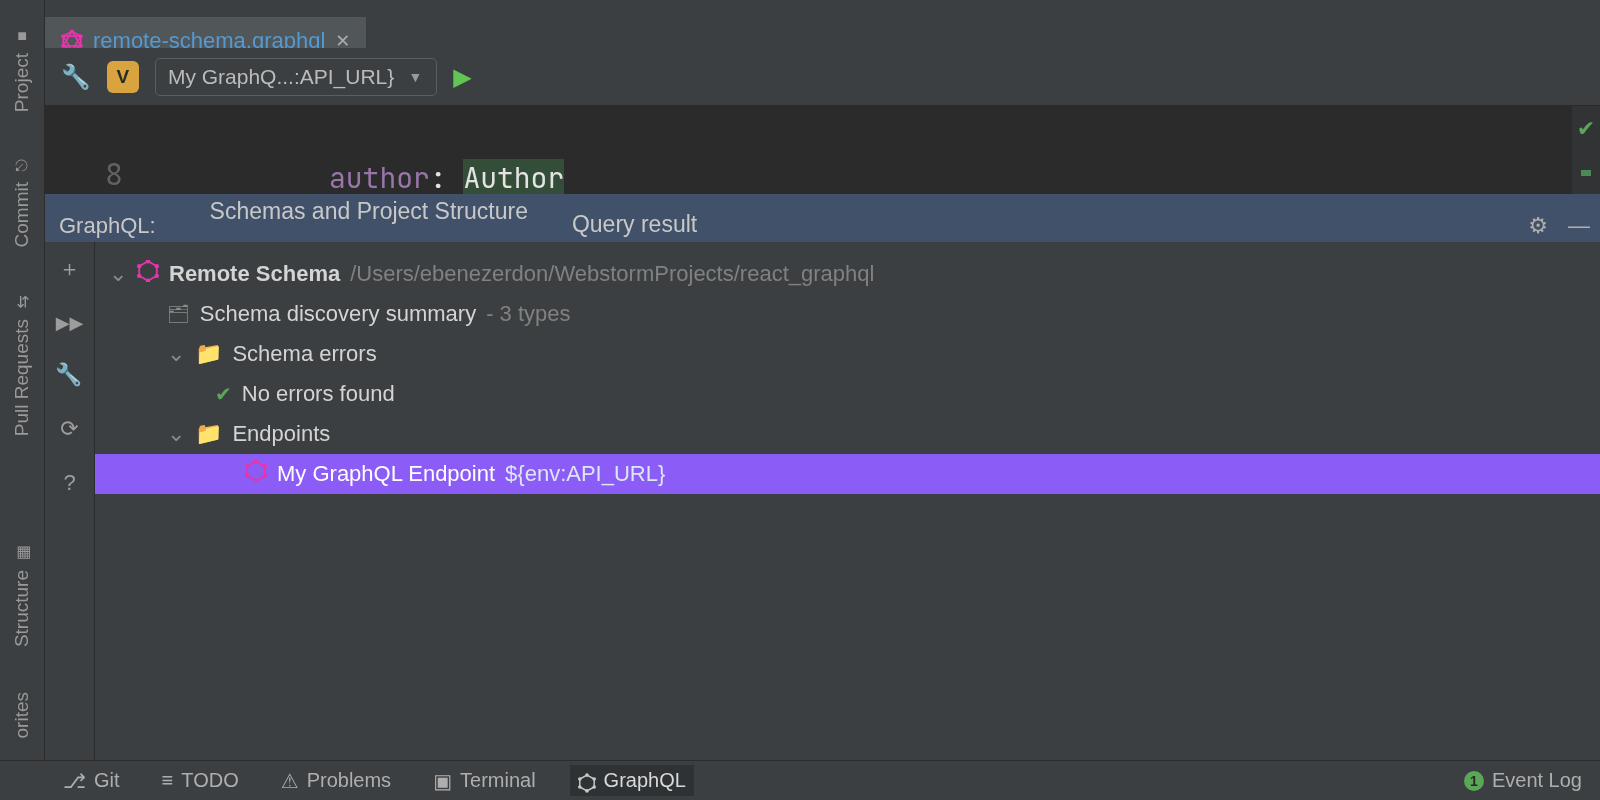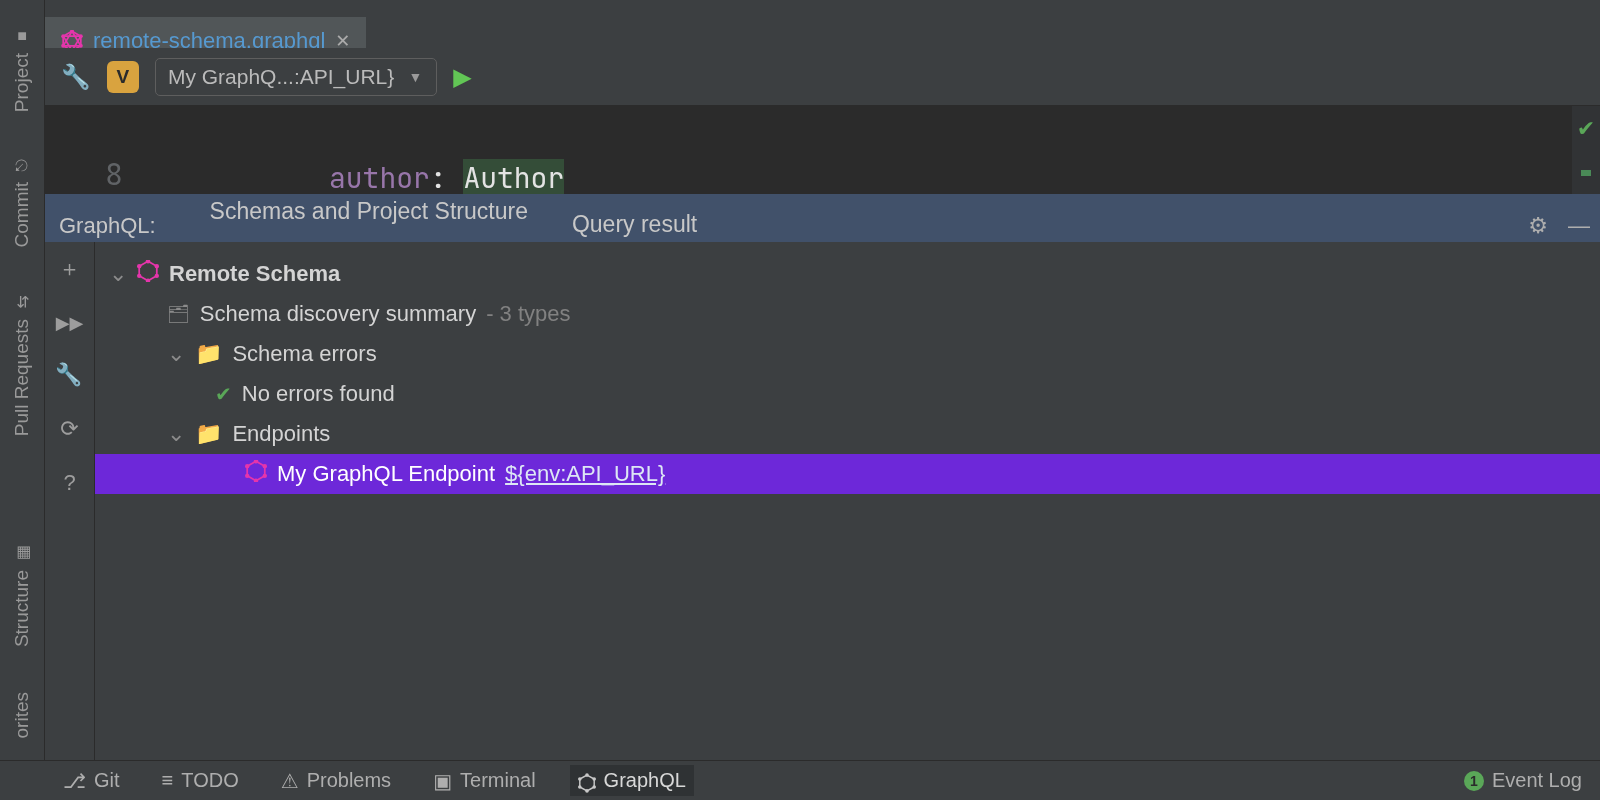--- a/index.html
+++ b/index.html
@@ -162,22 +162,22 @@
     display: flex; align-items: center;
     height: 40px;
     padding-left: 14px;
     gap: 10px;
     font-size: 22px;
   }
   .chev { color: #8c8c8c; width: 18px; text-align: center; display: inline-block; }
   .tree-muted { color: #818181; }
   .tree-row .pad1 { width: 48px; }
   .tree-row .pad2 { width: 96px; }
-  .tree-row.selected { background: #6d28d9; color: #ffffff; }
-  .tree-row.selected .tree-muted { color: #dde6f5; text-decoration: underline; }
+  .tree-row.selected { background: #8b5cf6; color: #ffffff; }
+  .tree-row.selected .tree-muted { color: #dde6f5; }
   .icon-folder { color: #909090; }
   .icon-green-check { color: #5aa758; font-size: 20px; }
   .icon-small { font-size: 18px; color: #8b8b8b; }
   .remote-icon svg { width: 22px; height: 22px; }
 
   
   .bottom-bar {
     position: absolute; left: 45px; right: 0; bottom: 0; height: 40px;
     background: #3c3f41;
     border-top: 1px solid #2b2b2b;
@@ -304,20 +304,21 @@
               <circle cx="50" cy="6" r="10"></circle>
               <circle cx="90" cy="28" r="10"></circle>
               <circle cx="90" cy="72" r="10"></circle>
               <circle cx="50" cy="94" r="10"></circle>
               <circle cx="10" cy="72" r="10"></circle>
               <circle cx="10" cy="28" r="10"></circle>
             </g>
         </svg>
       </span>
       <b>Remote Schema</b>
+      <span class="tree-muted">/Users/ebenezerdon/WebstormProjects/react_graphql</span>
     </div>
 
     <div class="tree-row">
       <span class="pad1"></span>
       <span class="icon-small">🗂</span>
       <span>Schema discovery summary</span>
       <span class="tree-muted">- 3 types</span>
     </div>
 
     <div class="tree-row">

